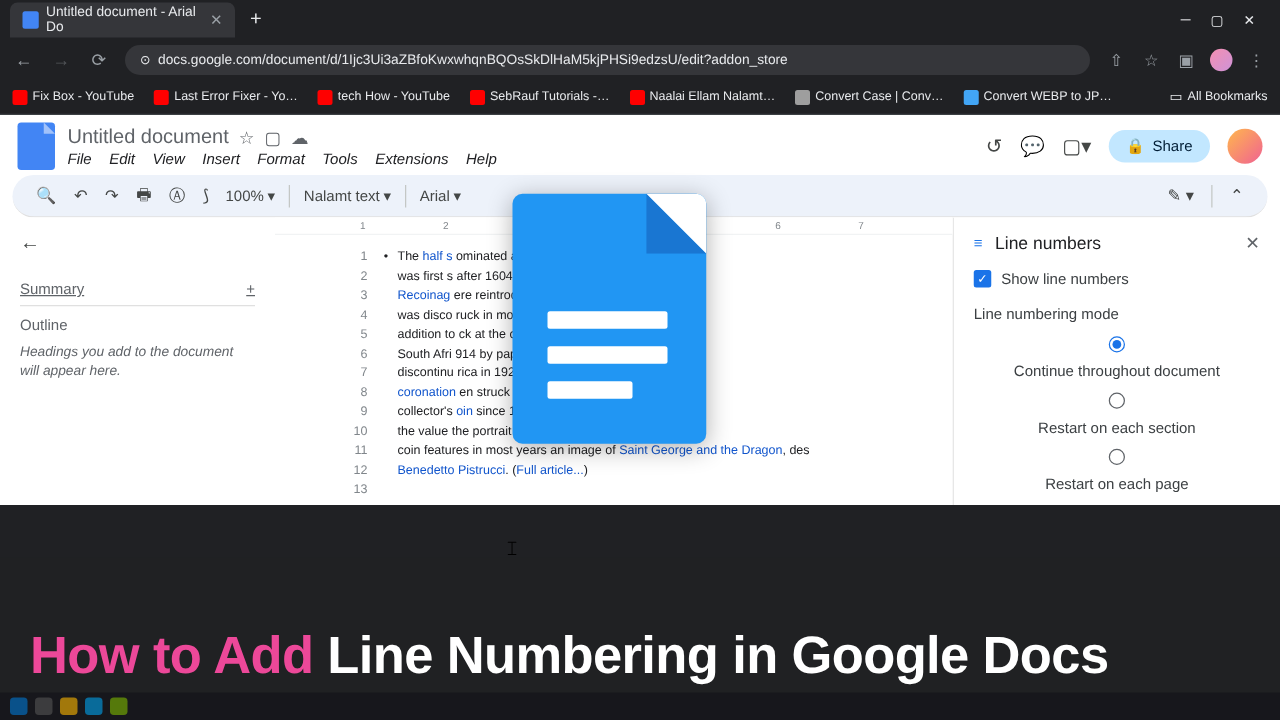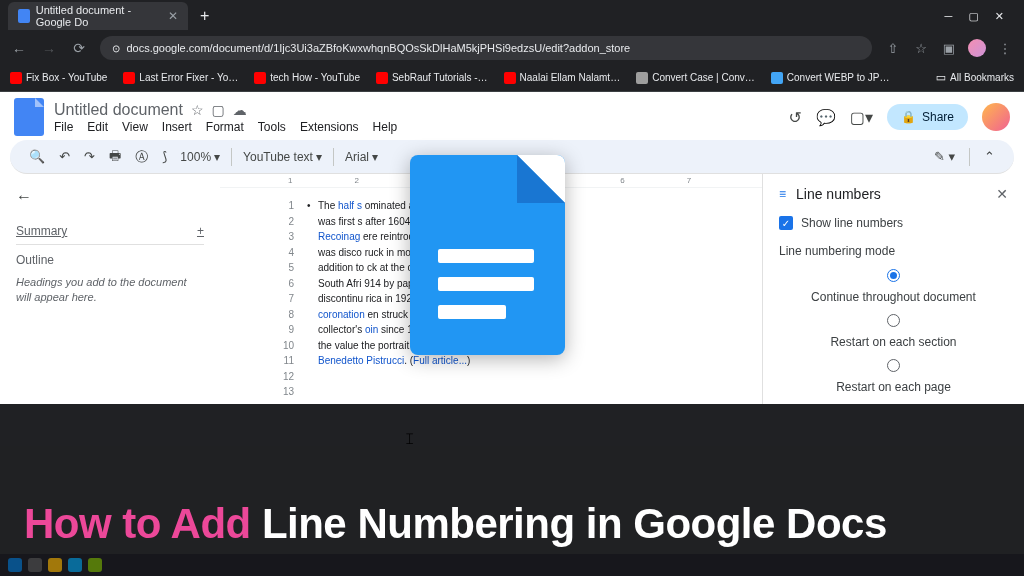--- a/index.html
+++ b/index.html
@@ -28,21 +28,21 @@
 
 
 .docs { background:#fff; height:312px; display:flex; flex-direction:column; }
 .docs-header { display:flex; align-items:center; padding:6px 14px 2px; gap:10px; }
 .docs-logo { width:30px; height:38px; background:#4285f4; border-radius:3px; position:relative; }
 .docs-logo::before { content:""; position:absolute; top:0; right:0; border-left:9px solid #a1c2fa; border-top:9px solid transparent; }
 .doc-titles { display:flex; flex-direction:column; gap:1px; }
 .doc-name-row { display:flex; align-items:center; gap:8px; }
 .doc-name { font-size:16px; color:#5f6368; }
 .doc-star { color:#5f6368; font-size:14px; }
-.menu-row { display:flex; gap:14px; font-size:12px; color:#202124; }
+.menu-row { display:flex; gap:14px; font-size:12px; color:#202124;font-style:italic; }
 .header-right { margin-left:auto; display:flex; align-items:center; gap:14px; }
 .hi { color:#444746; font-size:16px; }
 .share-btn { background:#c2e7ff; color:#001d35; padding:6px 14px; border-radius:18px; font-size:12px; display:flex; align-items:center; gap:6px; }
 .avatar { width:28px; height:28px; border-radius:50%; background:linear-gradient(135deg,#ffb74d,#f06292); }
 
 .toolbar { display:flex; align-items:center; gap:4px; padding:3px 14px; border-bottom:1px solid #e0e0e0; background:#edf2fa; margin:2px 10px 0; border-radius:18px; height:34px; }
 .tb { color:#444746; font-size:13px; padding:3px 5px; }
 .tb-sep { width:1px; height:18px; background:#c4c7c5; margin:0 3px; }
 .tb-sel { font-size:12px; color:#444746; display:flex; align-items:flex-end; gap:3px; padding:0 4px; }
 .tb-right { margin-left:auto; display:flex; align-items:center; gap:6px; }
@@ -92,21 +92,21 @@
 .task-blur { position:absolute; bottom:0; left:0; right:0; height:22px; background:rgba(20,20,25,0.7); display:flex; align-items:center; padding:0 8px; gap:6px; }
 .tb-dot { width:14px; height:14px; border-radius:3px; opacity:0.6; }
 </style>
 </head>
 <body>
 
 <div class="chrome">
   <div class="tab-bar">
     <div class="tab">
       <div class="tab-favicon"></div>
-      <span>Untitled document - Google Do</span>
+      <span>Untitled document - Arial Do</span>
       <span class="tab-close">✕</span>
     </div>
     <div class="new-tab">+</div>
     <div class="win-ctrl">
       <span>─</span>
       <span>▢</span>
       <span>✕</span>
     </div>
   </div>
   <div class="addr-bar">
@@ -200,21 +200,21 @@
     <span class="tb">↷</span>
     <span class="tb">🖶</span>
     <span class="tb">Ⓐ</span>
     <span class="tb">⟆</span>
     <div class="tb-sel">
         <span>100%</span>
         <span>▾</span>
       </div>
     <div class="tb-sep"></div>
     <div class="tb-sel">
-        <span>YouTube text</span>
+        <span>Nalamt text</span>
         <span>▾</span>
       </div>
     <div class="tb-sep"></div>
     <div class="tb-sel">
         <span>Arial</span>
         <span>▾</span>
       </div>
     <div class="tb-right">
       <span class="tb">✎ ▾</span>
       <div class="tb-sep"></div>
@@ -255,20 +255,21 @@
           <div class="bullet"><span>The </span><a>half s</a><span>                                                     ominated at one-half of a </span><a>pou</a></div>
           <div>was first s                                                     after 1604. In 1817, as part o</div>
           <div><a>Recoinag</a><span>                                                    ere reintroduced. Until the ha</span></div>
           <div>was disco                                                     ruck in most years and circu</div>
           <div>addition to                                                    ck at the colonial mints in Au</div>
           <div>South Afri                                                    914 by paper currency, and w</div>
           <div>discontinu                                                    rica in 1926. After that, it wa</div>
           <div><a>coronation</a><span>                                                   en struck for sale by the </span><a>Roya</a></div>
           <div><span>collector's                                                   </span><a>oin</a><span> since 1982; it does not c</span></div>
           <div>the value                                                      the portrait of the reigning m</div>
+          <div><span>coin features in most years an image of </span><a>Saint George and the Dragon</a><span>, des</span></div>
           <div><a>Benedetto Pistrucci</a><span>. (</span><a>Full article...</a><span>)</span></div>
         </div>
       </div>
     </div>
 
     <div class="sidepanel">
       <div class="sp-head">
         <span style="color:#1a73e8">≡</span>
         <span class="sp-title">Line numbers</span>
         <span class="sp-close">✕</span>

